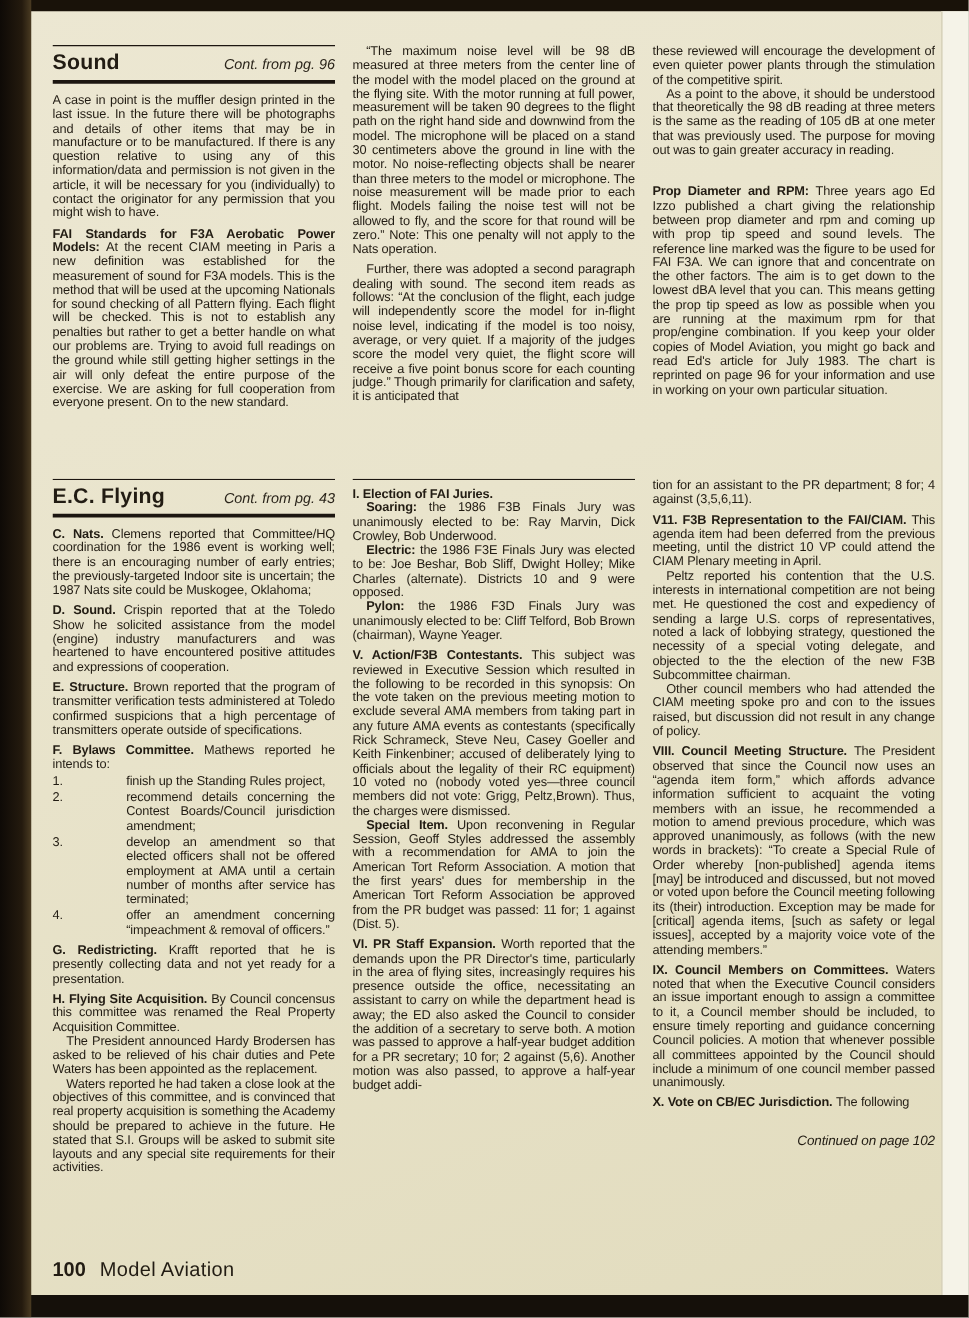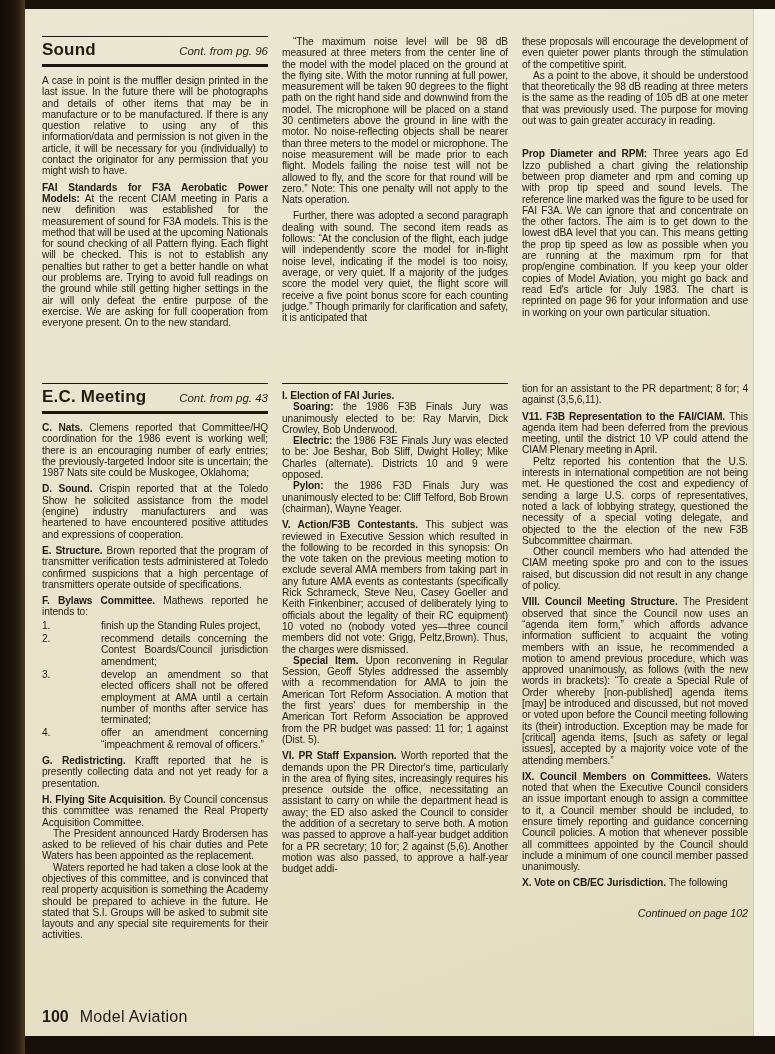--- a/index.html
+++ b/index.html
@@ -58,32 +58,32 @@
         <div class="rule-thick"></div>
       </div>
     <p class="para">A case in point is the muffler design printed in the last issue. In the future there will be photographs and details of other items that may be in manufacture or to be manufactured. If there is any question relative to using any of this information/data and permission is not given in the article, it will be necessary for you (individually) to contact the originator for any permission that you might wish to have.</p>
         <p class="para gap"><b>FAI Standards for F3A Aerobatic Power Models: </b>At the recent CIAM meeting in Paris a new definition was established for the measurement of sound for F3A models. This is the method that will be used at the upcoming Nationals for sound checking of all Pattern flying. Each flight will be checked. This is not to establish any penalties but rather to get a better handle on what our problems are. Trying to avoid full readings on the ground while still getting higher settings in the air will only defeat the entire purpose of the exercise. We are asking for full cooperation from everyone present. On to the new standard.</p>
       </div>
     <div class="col">
         <p class="para indent">“The maximum noise level will be 98 dB measured at three meters from the center line of the model with the model placed on the ground at the flying site. With the motor running at full power, measurement will be taken 90 degrees to the flight path on the right hand side and downwind from the model. The microphone will be placed on a stand 30 centimeters above the ground in line with the motor. No noise-reflecting objects shall be nearer than three meters to the model or microphone. The noise measurement will be made prior to each flight. Models failing the noise test will not be allowed to fly, and the score for that round will be zero.” Note: This one penalty will not apply to the Nats operation.</p>
         <p class="para indent gap">Further, there was adopted a second paragraph dealing with sound. The second item reads as follows: “At the conclusion of the flight, each judge will independently score the model for in-flight noise level, indicating if the model is too noisy, average, or very quiet. If a majority of the judges score the model very quiet, the flight score will receive a five point bonus score for each counting judge.” Though primarily for clarification and safety, it is anticipated that</p>
       </div>
     <div class="col">
-        <p class="para">these proposals will encourage the development of even quieter power plants through the stimulation of the competitive spirit.</p>
+        <p class="para">these reviewed will encourage the development of even quieter power plants through the stimulation of the competitive spirit.</p>
         <p class="para indent">As a point to the above, it should be understood that theoretically the 98 dB reading at three meters is the same as the reading of 105 dB at one meter that was previously used. The purpose for moving out was to gain greater accuracy in reading.</p>
         <p class="para gap2"><b>Prop Diameter and RPM: </b>Three years ago Ed Izzo published a chart giving the relationship between prop diameter and rpm and coming up with prop tip speed and sound levels. The reference line marked was the figure to be used for FAI F3A. We can ignore that and concentrate on the other factors. The aim is to get down to the lowest dBA level that you can. This means getting the prop tip speed as low as possible when you are running at the maximum rpm for that prop/engine combination. If you keep your older copies of Model Aviation, you might go back and read Ed's article for July 1983. The chart is reprinted on page 96 for your information and use in working on your own particular situation.</p>
       </div>
   </section>
 
   <section class="sec sec2">
     <div class="col">
       <div class="col-head">
         <div class="rule-thin"></div>
         <div class="head-row">
-          <span class="sec-title">E.C. Meeting</span>
+          <span class="sec-title">E.C. Flying</span>
           <span class="sec-cont">Cont. from pg. 43</span>
         </div>
         <div class="rule-thick"></div>
       </div>
     <p class="para"><b>C. Nats. </b>Clemens reported that Committee/HQ coordination for the 1986 event is working well; there is an encouraging number of early entries; the previously-targeted Indoor site is uncertain; the 1987 Nats site could be Muskogee, Oklahoma;</p>
         <p class="para gap"><b>D. Sound. </b>Crispin reported that at the Toledo Show he solicited assistance from the model (engine) industry manufacturers and was heartened to have encountered positive attitudes and expressions of cooperation.</p>
         <p class="para gap"><b>E. Structure. </b>Brown reported that the program of transmitter verification tests administered at Toledo confirmed suspicions that a high percentage of transmitters operate outside of specifications.</p>
         <p class="para gap"><b>F. Bylaws Committee. </b>Mathews reported he intends to:</p>
         <div class="li">
           <span class="num">1.</span>

